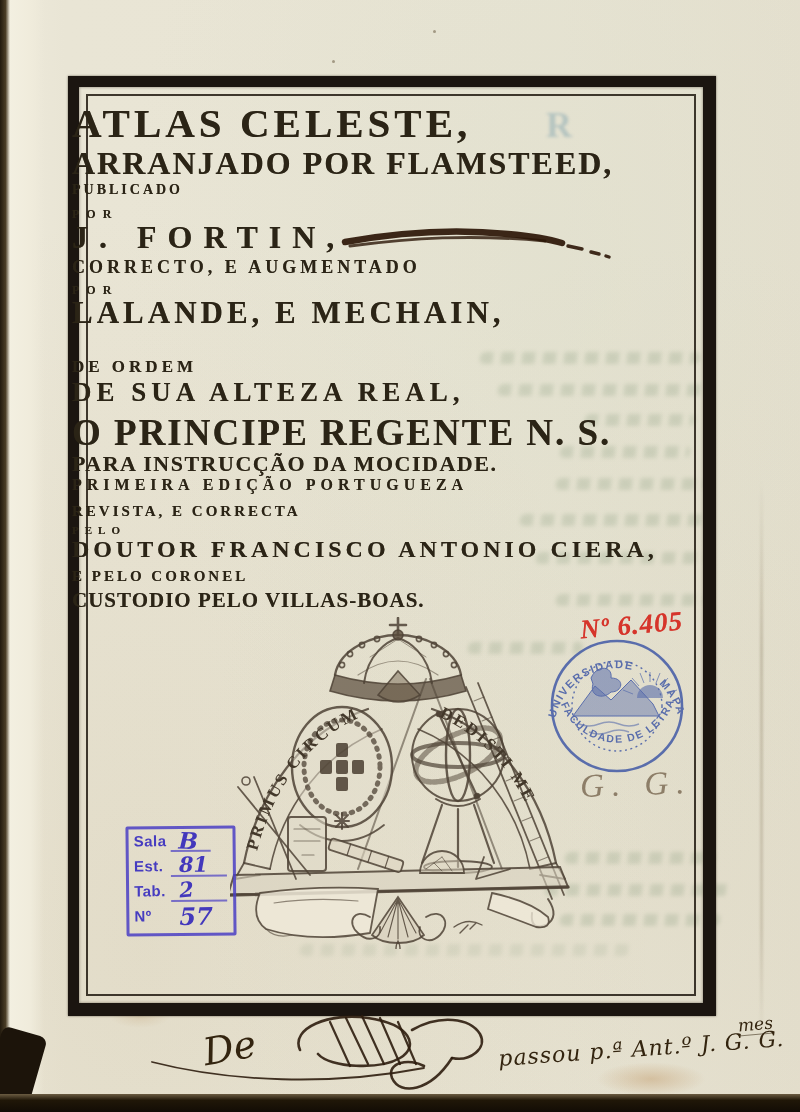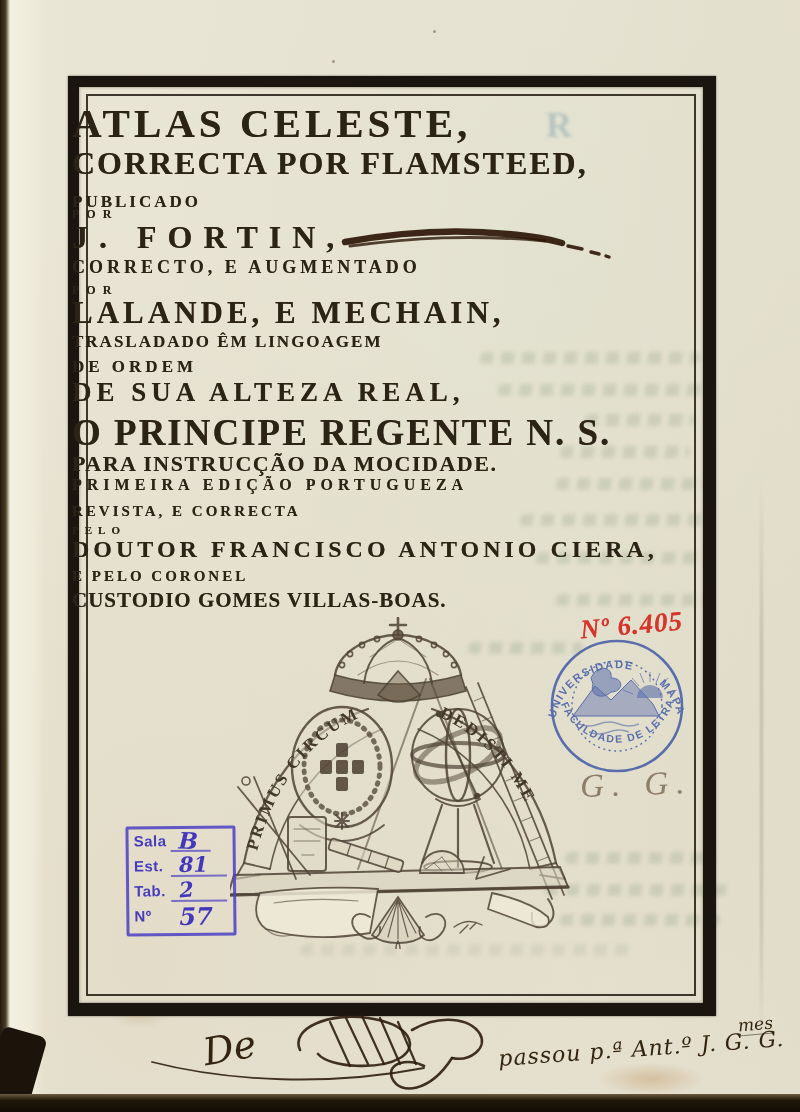--- a/index.html
+++ b/index.html
@@ -94,38 +94,37 @@
   <div class="stain" style="left:596px;top:1062px;width:110px;height:34px;background:radial-gradient(ellipse,rgba(186,140,85,.38),transparent 70%)"></div>
   <div class="stain" style="left:110px;top:1006px;width:60px;height:22px;background:radial-gradient(ellipse,rgba(186,150,100,.22),transparent 70%)"></div>
   <div class="speck" style="left:332px;top:60px"></div>
   <div class="speck" style="left:433px;top:30px"></div>
 
   <div class="frame">
     <div class="frame-inner"></div>
   </div>
 
   <div class="line" style="top:99px;font-size:41px;letter-spacing:4px;font-weight:700">ATLAS CELESTE,</div>
-  <div class="line" style="top:145px;font-size:32px;letter-spacing:2px;font-weight:600">CORRECTA POR FLAMSTEED,</div>
-  <div class="line" style="top:192px;font-size:17px;letter-spacing:3px;font-weight:600">PUBLICADO</div>
+  <div class="line" style="top:145px;font-size:32px;letter-spacing:2px;font-weight:600">ARRANJADO POR FLAMSTEED,</div>
+  <div class="line" style="top:182px;font-size:14px;letter-spacing:3px;font-weight:600">PUBLICADO</div>
   <div class="line" style="top:207px;font-size:12px;letter-spacing:7px;font-weight:600">POR</div>
   <div class="line" style="top:219px;font-size:32px;letter-spacing:11px;font-weight:600">J. FORTIN,</div>
   <div class="line" style="top:257px;font-size:18px;letter-spacing:4px;font-weight:600">CORRECTO, E AUGMENTADO</div>
   <div class="line" style="top:283px;font-size:12px;letter-spacing:7px;font-weight:600">POR</div>
   <div class="line" style="top:295px;font-size:31px;letter-spacing:4px;font-weight:600">LALANDE, E MECHAIN,</div>
-  <div class="line" style="top:332px;font-size:17px;letter-spacing:2px;font-weight:600">TRASLADADO ÊM LINGOAGEM</div>
   <div class="line" style="top:357px;font-size:17px;letter-spacing:4px;font-weight:700">DE ORDEM</div>
   <div class="line" style="top:377px;font-size:27px;letter-spacing:5px;font-weight:600">DE SUA ALTEZA REAL,</div>
   <div class="line" style="top:411px;font-size:37px;letter-spacing:2px;font-weight:700">O PRINCIPE REGENTE N. S.</div>
   <div class="line" style="top:451px;font-size:22px;letter-spacing:1.5px;font-weight:600">PARA INSTRUCÇÃO DA MOCIDADE.</div>
   <div class="line" style="top:476px;font-size:16px;letter-spacing:5px;font-weight:600">PRIMEIRA EDIÇÃO PORTUGUEZA</div>
   <div class="line" style="top:524px;font-size:11px;letter-spacing:6px;font-weight:600">PELO</div>
   <div class="line" style="top:503px;font-size:15px;letter-spacing:3px;font-weight:600">REVISTA, E CORRECTA</div>
   <div class="line" style="top:536px;font-size:24px;letter-spacing:4px;font-weight:600">DOUTOR FRANCISCO ANTONIO CIERA,</div>
   <div class="line" style="top:568px;font-size:15px;letter-spacing:3px;font-weight:600">E PELO CORONEL</div>
-  <div class="line" style="top:588px;font-size:21px;letter-spacing:1px;font-weight:600">CUSTODIO GOMES VILLAS-BOAS.</div>
+  <div class="line" style="top:588px;font-size:21px;letter-spacing:1px;font-weight:600">CUSTODIO PELO VILLAS-BOAS.</div>
 
   <svg style="position:absolute;left:230px;top:617px" width="340" height="332" viewBox="0 0 340 332" fill="none">
     <g stroke="#4f4336" stroke-opacity=".85" stroke-width="1.6" stroke-linecap="round">
 
       <path d="M168 1 V18 M160 8 H176" stroke-width="2.6"></path>
 
       <path d="M100 74 Q168 94 236 74 L231 58 Q168 76 105 58 Z" fill="#5a4c3c" fill-opacity=".7"></path>
       <path d="M105 58 C110 30 146 18 168 18 C190 18 226 30 231 58" stroke-width="2.4"></path>
       <path d="M134 66 C138 36 158 24 168 21 M202 66 C198 36 178 24 168 21" stroke-width="2"></path>
       <path d="M128 58 Q168 30 208 58" stroke-width="1.2" stroke-opacity=".5"></path>

